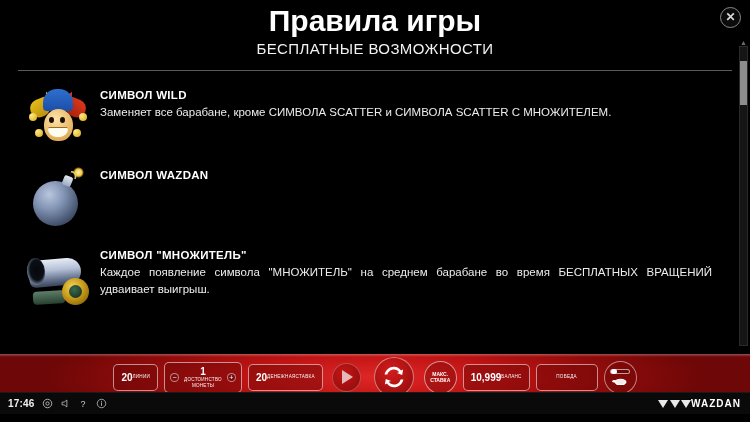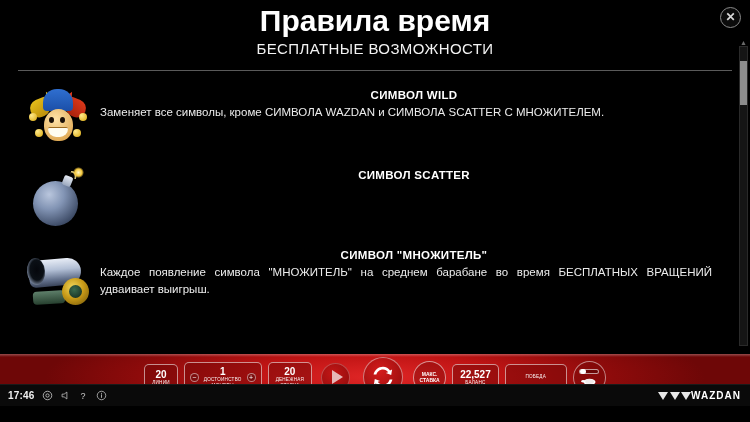--- a/index.html
+++ b/index.html
@@ -41,21 +41,20 @@
   #rules-list { padding:14px 22px 0 22px; }
   .rule-row { display:flex; align-items:flex-start; margin-bottom:14px; }
   .rule-icon-wrap {
     width:72px; min-width:72px; height:66px; position:relative;
     display:flex; align-items:center; justify-content:center;
   }
   .rule-body { flex:1; padding-top:4px; padding-left:6px; }
   .rule-title {
     color:#fff; font-size:11.5px; font-weight:bold; letter-spacing:0.3px;
     margin-bottom:3px;
-    text-align:center;
   }
   .rule-text {
     color:#ececec; font-size:11.5px; line-height:16.5px;
     text-align:justify; padding-right:16px;
   }
   .rule-text.nojust { text-align:left; }
 
   
   .jester { position:relative; width:58px; height:62px; }
   .j-hat-mid {
@@ -181,21 +180,21 @@
   #control-bar::before {
     content:""; position:absolute; left:0; right:0; top:0; height:3px;
     background:linear-gradient(180deg,rgba(255,255,255,.28),rgba(255,255,255,0));
   }
   .bar-inner { display:flex; align-items:center; gap:6px; }
 
   .pill {
     border:1px solid rgba(255,255,255,.55); border-radius:5px;
     background:rgba(110,6,6,.45);
     padding:3px 7px; text-align:center; color:#fff;
-    display:flex; flex-direction:column; align-items:center; justify-content:center;
+    display:flex; flex-direction:row; align-items:center; justify-content:center;
     min-height:27px; cursor:pointer;
   }
   .pill .val { font-size:10px; font-weight:bold; line-height:11px; }
   .pill .lbl { font-size:4.6px; letter-spacing:.25px; line-height:6px; opacity:.95; }
   .pill .lbl2 { font-size:4.6px; letter-spacing:.25px; line-height:6px; opacity:.95; }
 
   .pill-coin { flex-direction:row; gap:5px; padding:3px 5px; }
   .pill-coin .stack { display:flex; flex-direction:column; align-items:center; }
   .step-btn {
     width:9px; height:9px; border-radius:50%;
@@ -245,21 +244,21 @@
     position:relative;
   }
   #speed-knob {
     position:absolute; left:0px; top:-1px; width:6px; height:5px;
     background:#fff; border-radius:3px;
   }
   #turtle-icon { width:17px; height:9px; }
 
   
   #status-bar {
-    position:absolute; left:0; bottom:16px; width:750px; height:22px;
+    position:absolute; left:0; bottom:8px; width:750px; height:22px;
     background:#0a0a0a; display:flex; align-items:center;
     border-top:1px solid #1a1a1a;
   }
   #status-left { display:flex; align-items:center; gap:7px; padding-left:8px; }
   #clock { color:#f0f0f0; font-size:10px; font-weight:bold; letter-spacing:.2px; }
   .sb-icon {
     width:11px; height:11px; color:#c8c8c8; cursor:pointer;
     display:flex; align-items:center; justify-content:center; font-size:9px;
   }
   #status-center {
@@ -280,21 +279,21 @@
   }
 </style>
 </head>
 <body>
 
 <div id="rules-panel">
 
   <div id="close-button">✕</div>
 
   <div id="page-header">
-    <div id="page-title">Правила время</div>
+    <div id="page-title">Правила игры</div>
     <div id="page-subtitle">БЕСПЛАТНЫЕ ВОЗМОЖНОСТИ</div>
   </div>
   <div id="header-divider"></div>
 
   <div id="rules-list">
 
     <div class="rule-row">
       <div class="rule-icon-wrap">
         <div class="jester">
           <div class="j-spike l"></div>
@@ -308,35 +307,35 @@
           <div class="j-ball b3"></div>
             <div class="j-ball b4"></div>
           <div class="j-face"></div>
           <div class="j-eye l"></div>
             <div class="j-eye r"></div>
           <div class="j-smile"></div>
         </div>
       </div>
       <div class="rule-body">
         <div class="rule-title">СИМВОЛ WILD</div>
-        <div class="rule-text nojust">Заменяет все символы, кроме СИМВОЛА WAZDAN и СИМВОЛА SCATTER С МНОЖИТЕЛЕМ.</div>
+        <div class="rule-text nojust">Заменяет все барабане, кроме СИМВОЛА SCATTER и СИМВОЛА SCATTER С МНОЖИТЕЛЕМ.</div>
       </div>
     </div>
 
     <div class="rule-row">
       <div class="rule-icon-wrap">
         <div class="bomb">
           <div class="b-body"></div>
           <div class="b-neck"></div>
           <div class="b-fuse"></div>
           <div class="b-spark"></div>
         </div>
       </div>
       <div class="rule-body">
-        <div class="rule-title">СИМВОЛ SCATTER</div>
+        <div class="rule-title">СИМВОЛ WAZDAN</div>
       </div>
     </div>
 
     <div class="rule-row">
       <div class="rule-icon-wrap">
         <div class="cannon">
           <div class="c-base"></div>
           <div class="c-barrel"></div>
           <div class="c-muzzle"></div>
           <div class="c-wheel">
@@ -392,21 +391,21 @@
         <path fill="#ffffff" d="M12 19.5c-2.2 0-4.1-1.1-5.2-2.8l2.3-.6-5.3-2.1-.9 5.6 2.1-1.2c1.4 2.4 4 3.8 7 3.8 4.7 0 8.6-3.4 9.4-7.8h-2.8c-.7 2.9-3.4 5.1-6.6 5.1z"></path>
       </svg>
     </div>
 
     <div class="pill-round">
       <div class="lbl">МАКС.</div>
       <div class="lbl">СТАВКА</div>
     </div>
 
     <div class="pill">
-      <div class="val">22,527</div>
+      <div class="val">10,999</div>
       <div class="lbl">БАЛАНС</div>
     </div>
 
     <div class="pill" style="min-width:62px;">
       <div class="lbl">ПОБЕДА</div>
     </div>
 
     <div id="speed-button">
       <div id="speed-slider">
         <div id="speed-knob"></div>

